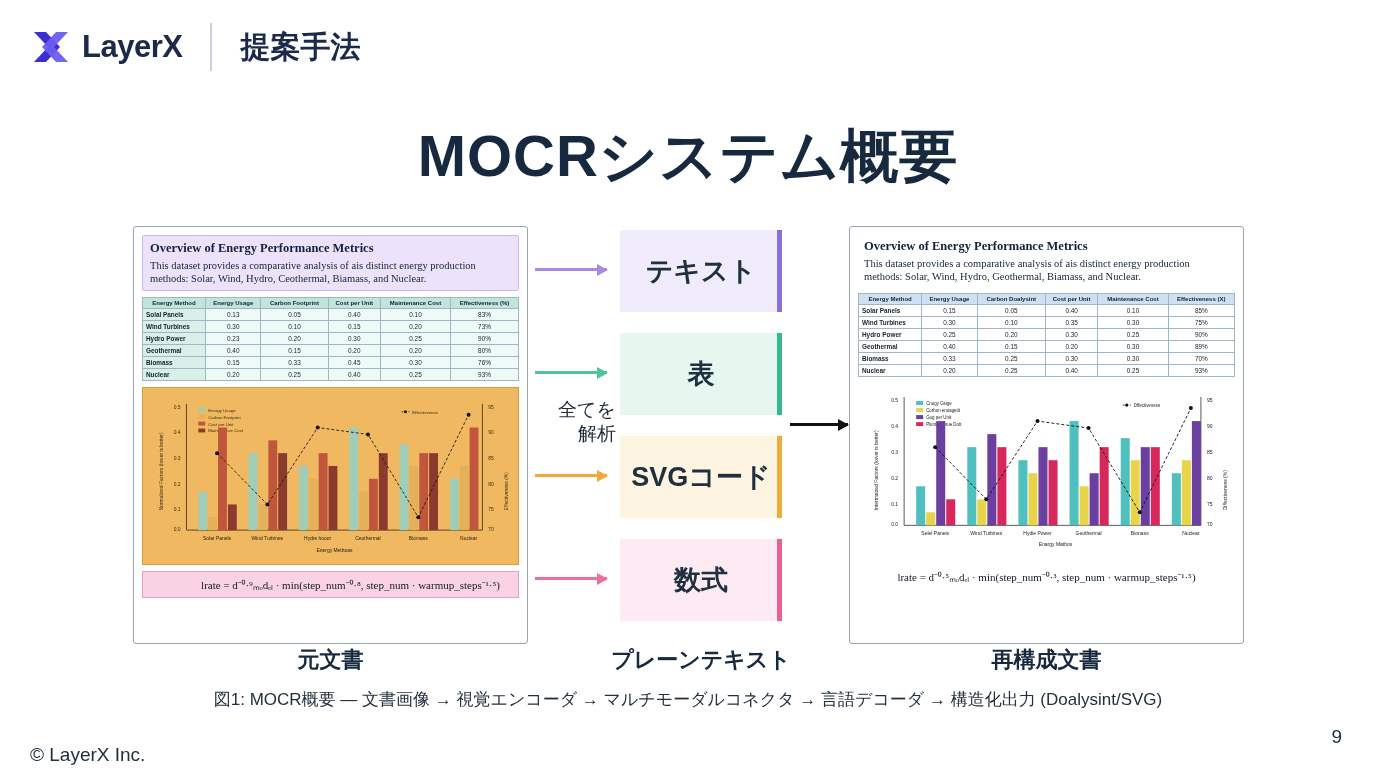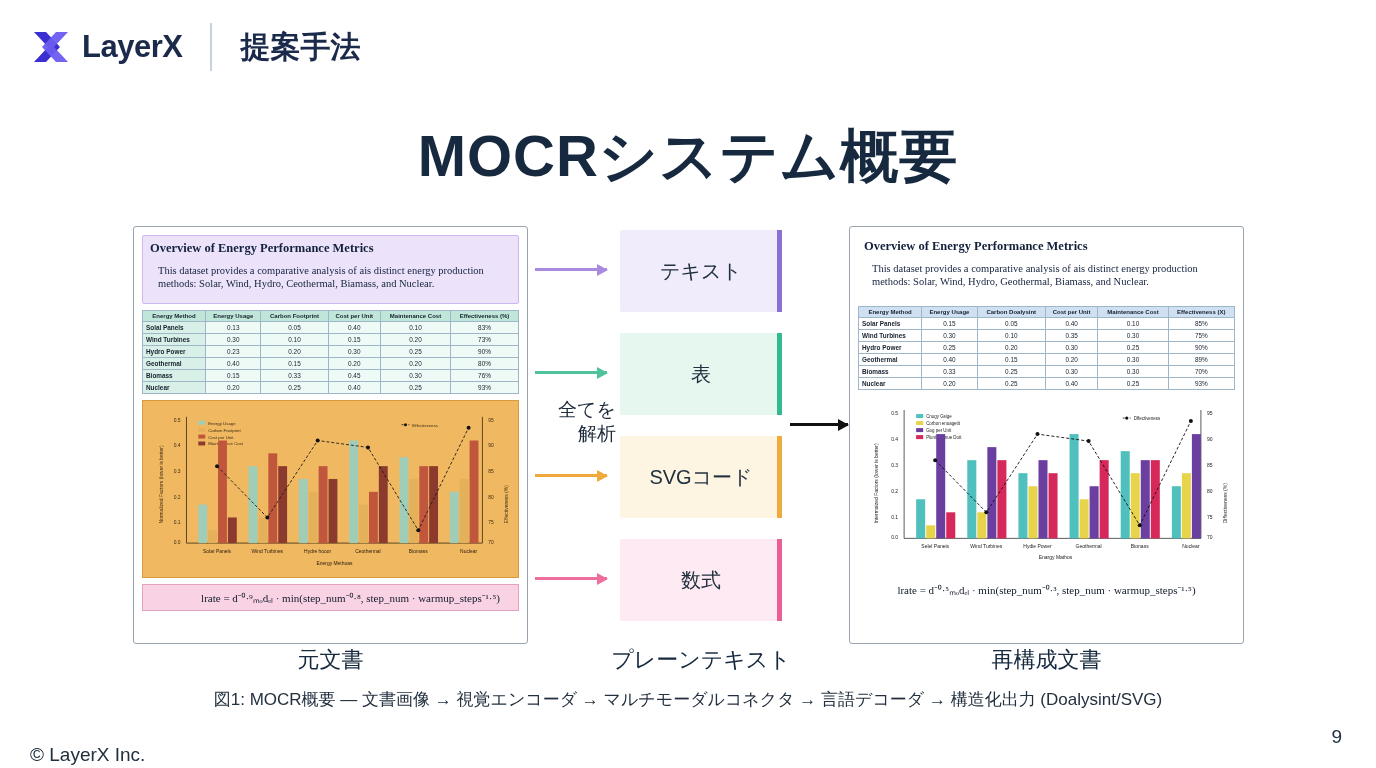--- a/index.html
+++ b/index.html
@@ -64,21 +64,21 @@
   .doc-head {
     background: #ece3fb; border: 1px solid #cbb8ef;
     padding: 5px 7px; border-radius: 2px;
   }
   .doc-head.plain { background: #ffffff; border: none; padding: 4px 6px; }
   .doc-head h4 {
     margin: 0 0 3px 0; font-family: "Liberation Serif", serif;
     font-size: 12.5px; font-weight: bold; color: #14213d;
   }
   .doc-head p {
-    margin: 8px; font-family: "Liberation Serif", serif;
+    margin: 0; font-family: "Liberation Serif", serif;
     font-size: 10.5px; line-height: 1.25; color: #14213d;
   }
 
   table.doc-table {
     width: 100%; border-collapse: collapse; margin-top: 6px;
     font-size: 6.4px; color: #16202e;
   }
   table.doc-table th, table.doc-table td {
     border: 1px solid #9fb6c9; padding: 2px 1px; text-align: center;
   }
@@ -99,21 +99,21 @@
     font-size: 11px; color: #101a2b;
     padding: 5px 4px;
   }
   .formula-pink { background: #f9d3e4; border: 1px solid #e2a3c2; padding-left: 44px; }
 
   
   .card {
     position: absolute;
     width: 162px; height: 82px;
     display: flex; align-items: center; justify-content: center;
-    font-size: 20px; color: #21303f; font-weight: 400;
+    font-size: 27px; color: #21303f; font-weight: 700;
     border-radius: 2px;
   }
   .card-bar { position: absolute; right: 0; top: 0; width: 5px; height: 100%; }
   .card-text { position: absolute; left: 0; top: 0; width: 100%; height: 100%;
     display: flex; align-items: center; justify-content: center; }
 
   .c-text  { left: 620px; top: 10px;  background: #f1ecfb; }
   .c-table { left: 620px; top: 113px; background: #e6f7f0; }
   .c-svg   { left: 620px; top: 216px; background: #fdf5e2; }
   .c-math  { left: 620px; top: 319px; background: #fdeaf2; }
@@ -134,21 +134,21 @@
   .a5 { left: 790px; top: 203px; width: 58px; color: #111111; }
 
   .analyze-label {
     position: absolute; left: 536px; top: 178px;
     width: 80px; text-align: right;
     font-size: 19px; color: #1e2b3b; line-height: 1.25;
   }
 
   
   .caption {
-    position: absolute; font-size: 22px; color: #16293f; font-weight: 400;
+    position: absolute; font-size: 22px; color: #16293f; font-weight: 700;
     text-align: center;
   }
   .cap-left  { left: 133px; top: 645px; width: 395px; }
   .cap-mid   { left: 560px; top: 645px; width: 282px; }
   .cap-right { left: 849px; top: 645px; width: 395px; }
 
   .fig-note {
     position: absolute; left: 0; right: 0; top: 688px;
     text-align: center; font-size: 17px; color: #23303f;
   }

